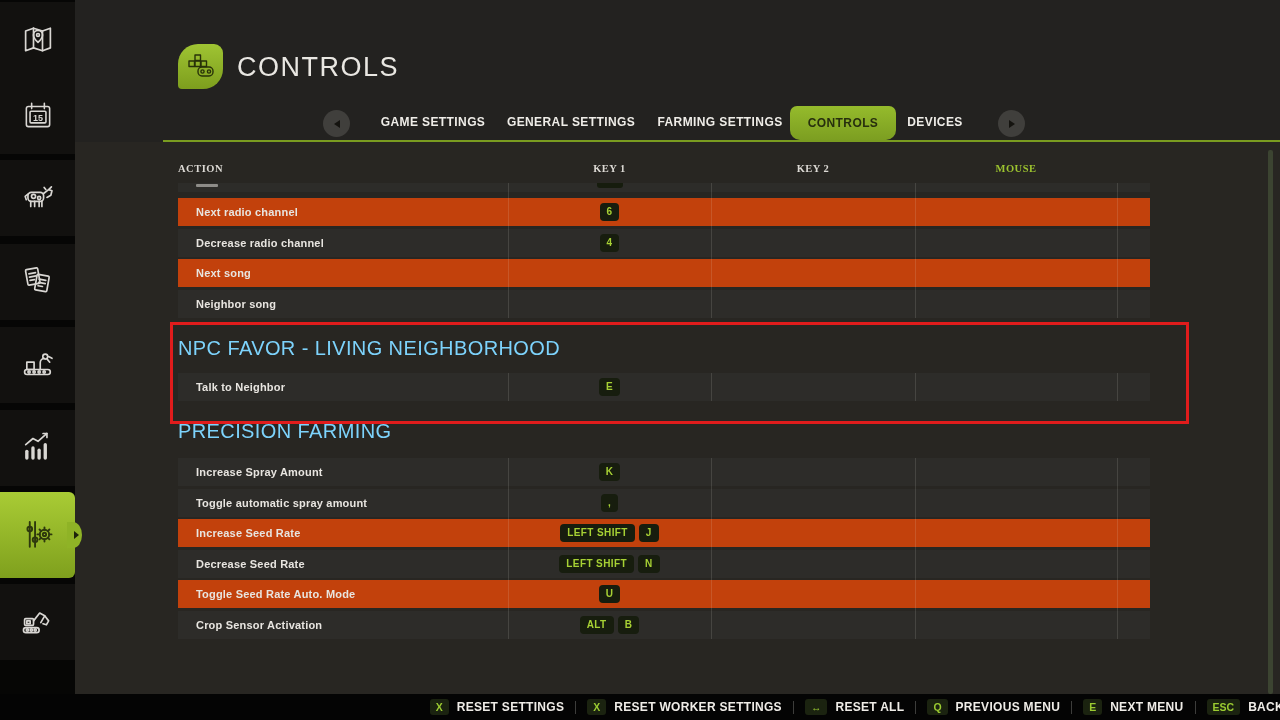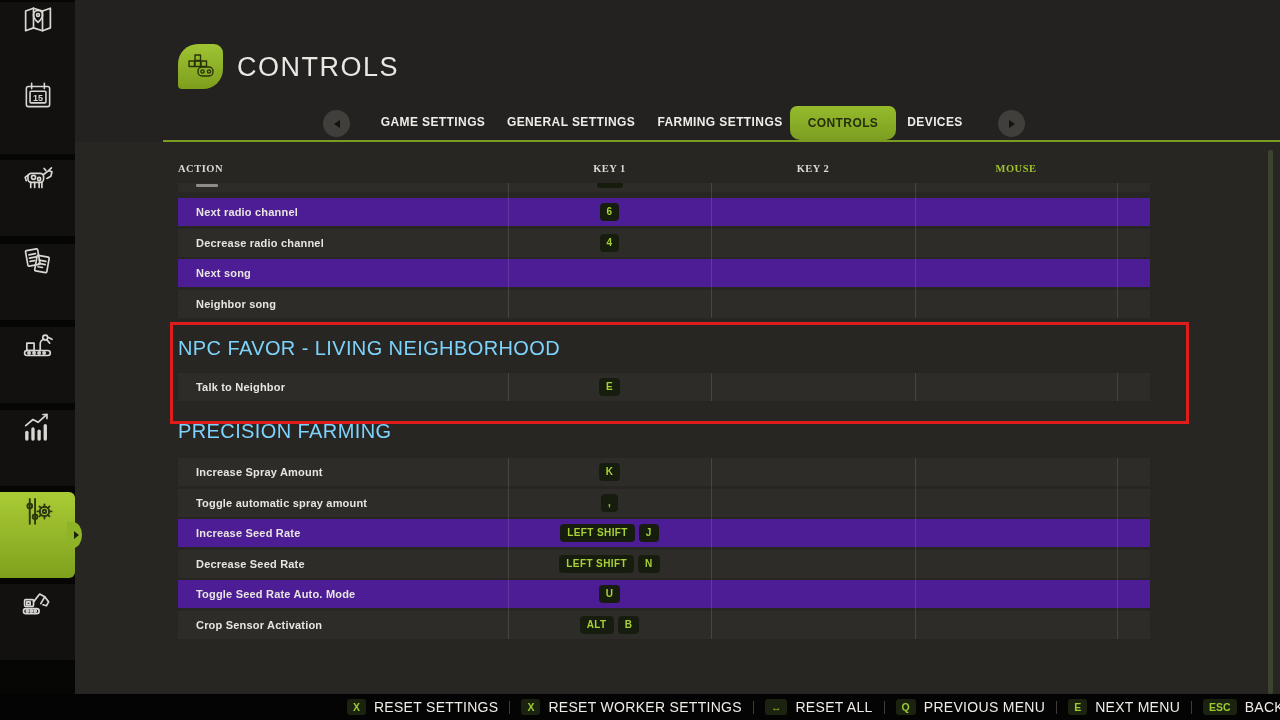--- a/index.html
+++ b/index.html
@@ -2,21 +2,21 @@
 <html><head>
 <meta charset="utf-8">
 <style>
   * { margin:0; padding:0; box-sizing:border-box; }
   html,body { width:1280px; height:720px; overflow:hidden; background:#232220;
               font-family:"Liberation Sans", sans-serif; position:relative; }
 
   
   #sidebar { position:absolute; left:0; top:0; width:75px; height:694px; background:#060605; z-index:3; }
   .side-item { position:absolute; left:0; width:75px; height:76px; background:#12110f;
-               display:flex; align-items:flex-start; justify-content:center; cursor:pointer; }
+               display:flex; align-items:center; justify-content:center; cursor:pointer; }
   .side-item.active { background:linear-gradient(#a9cc35, #7fa01d); height:86px; border-radius:0 6px 6px 0; }
   .side-bump { position:absolute; right:-7px; top:30px; width:15px; height:26px;
                background:#8fb326; border-radius:0 60% 60% 0 / 0 50% 50% 0; }
   .side-bump-arrow { position:absolute; right:-4px; top:39px; width:0; height:0;
                border-left:5px solid #1d230b; border-top:4px solid transparent; border-bottom:4px solid transparent; }
 
   
   #main-bg { position:absolute; left:75px; top:142px; right:0; height:552px; background:#282622; }
   #leaf-icon { position:absolute; left:178px; top:44px; width:45px; height:45px;
                background:linear-gradient(#9fc433,#7d9e1d); border-radius:20px 9px 20px 4px;
@@ -37,21 +37,21 @@
 
   
   #table-header { position:absolute; left:178px; top:163px; width:972px; height:16px; z-index:2;font-family:Liberation Serif, serif; }
   #table-header span { position:absolute; font-size:10.5px; font-weight:bold; letter-spacing:.5px; color:#dcd9d4; }
   #groups { position:absolute; left:0; top:0; z-index:2; }
   .group { position:absolute; left:178px; width:972px; }
   .group-title { display:flex; align-items:center; font-size:20px; color:#7dd3fc; letter-spacing:.4px; }
   .rows { position:relative; }
   .vline { position:absolute; top:0; bottom:0; width:1px; background:rgba(236,236,230,.13); }
   .row { height:28px; margin-bottom:2.5px; display:grid; grid-template-columns:330px 203px 204px 202px 33px;
-         align-items:center; background:#4c1d95; position:relative; }
+         align-items:center; background:#c2410c; position:relative; }
   .row.alt { background:#2d2c29; }
   .row.partial { height:9px; margin-bottom:6px; overflow:hidden; align-items:start; }
   .row-label { padding-left:18px; font-size:11px; font-weight:bold; color:#e8e5e0; letter-spacing:.2px; }
   .keys { display:flex; gap:4px; justify-content:center; align-items:center; }
   .key-badge { background:#171d0e; color:#a7d134; font-size:10px; font-weight:bold; letter-spacing:.4px;
                padding:4px 7px; border-radius:4px; line-height:1; white-space:nowrap;
                font-family:"Liberation Sans","DejaVu Sans",sans-serif; }
   .key-frag { width:26px; height:5px; background:#161c0d; border-radius:0 0 3px 3px; }
   .text-frag { width:22px; height:3px; background:#8e8c88; margin:1px 0 0 18px; border-radius:1px; }
 
@@ -63,21 +63,21 @@
   #scrollbar { position:absolute; left:1268px; top:150px; width:5px; height:544px;
                background:#3c4431; border-radius:2px; z-index:2; }
 
   
   #bottom-bar { position:absolute; left:0; top:694px; width:1280px; height:26px; background:#040404;
                 display:flex; align-items:center; justify-content:flex-end; z-index:5; overflow:hidden; }
   .bb-item { display:flex; align-items:center; gap:8px; margin:0 11px; cursor:pointer; }
   .bb-item:last-child { margin-right:-4px; }
   .bb-key { background:#1b2310; color:#9bcb31; font-size:10.5px; font-weight:bold; padding:3px 6px;
             border-radius:3px; line-height:1; font-family:"Liberation Sans","DejaVu Sans",sans-serif; }
-  .bb-label { font-size:14px; font-weight:normal; color:#efece7; letter-spacing:.3px; white-space:nowrap; }
+  .bb-label { font-size:12px; font-weight:bold; color:#efece7; letter-spacing:.3px; white-space:nowrap; }
   .bb-sep { width:1px; height:13px; background:#3d3d3b; }
 
   svg { display:block; }
 </style>
 </head>
 <body>
 
 <div id="main-bg"></div>
 <div id="sidebar">
     <div class="side-item" style="top: 2px;">

